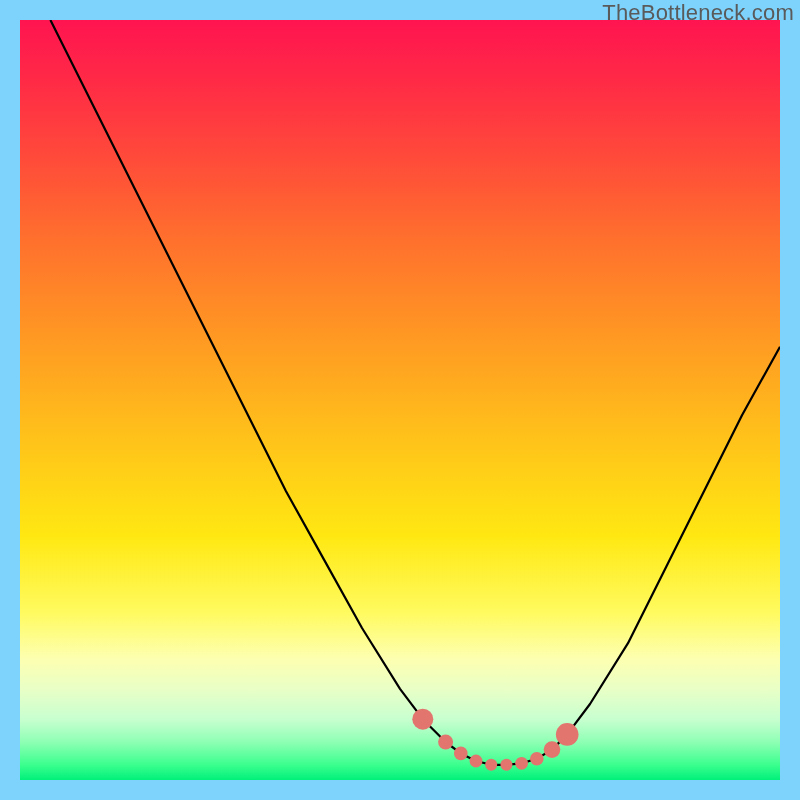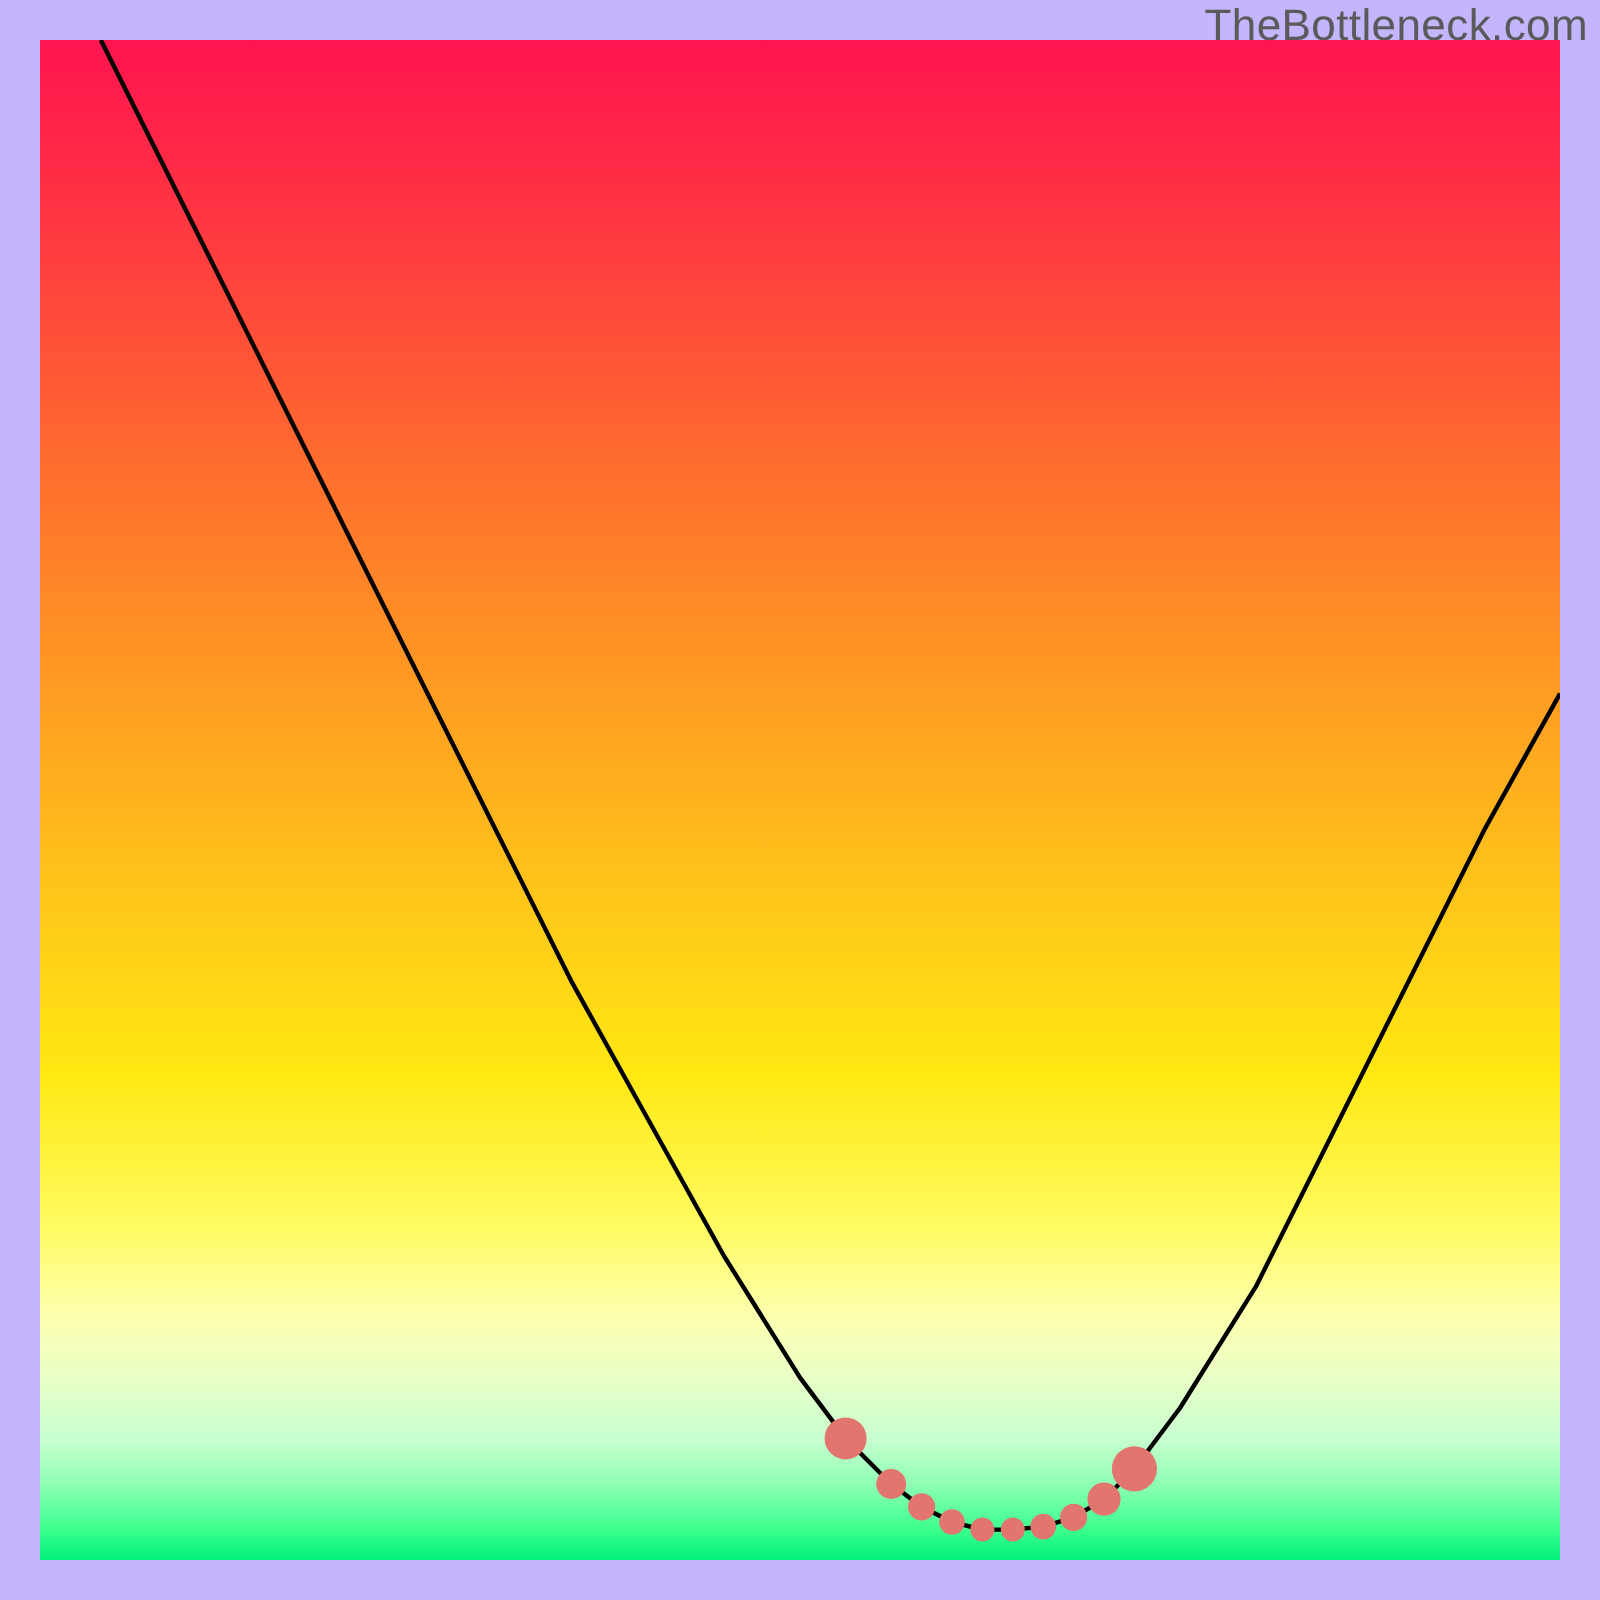--- a/index.html
+++ b/index.html
@@ -8,21 +8,21 @@
     width: 800px;
     height: 800px;
     background: #000;
     overflow: hidden;
     font-family: Arial, Helvetica, sans-serif;
   }
   .stage {
     position: relative;
     width: 800px;
     height: 800px;
-    background: #c4b5fd;
+    background: #7dd3fc;
   }
   .plot-area {
     position: absolute;
     left: 20px;
     top: 20px;
     width: 760px;
     height: 760px;
     overflow: hidden;
   }
   .gradient-fill {

